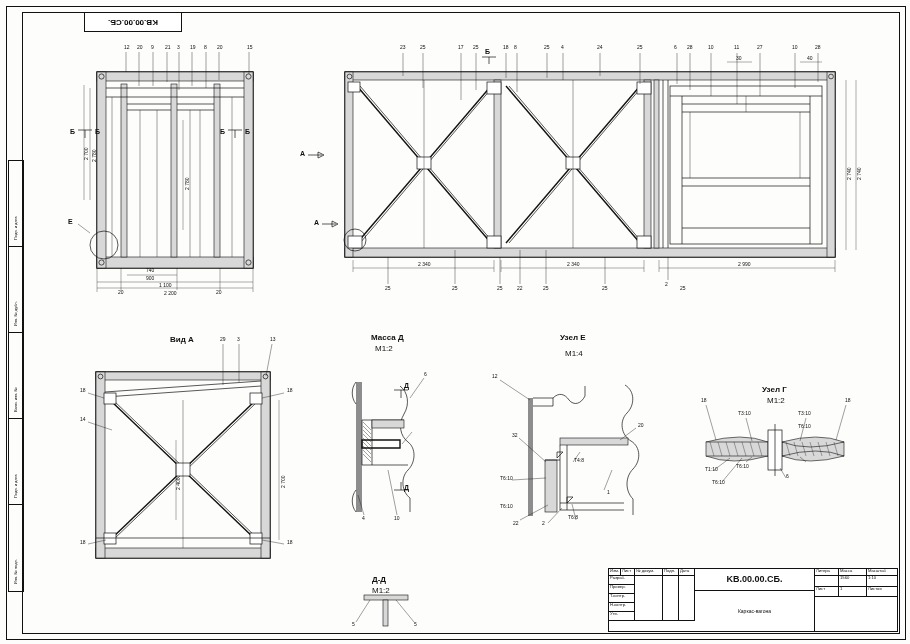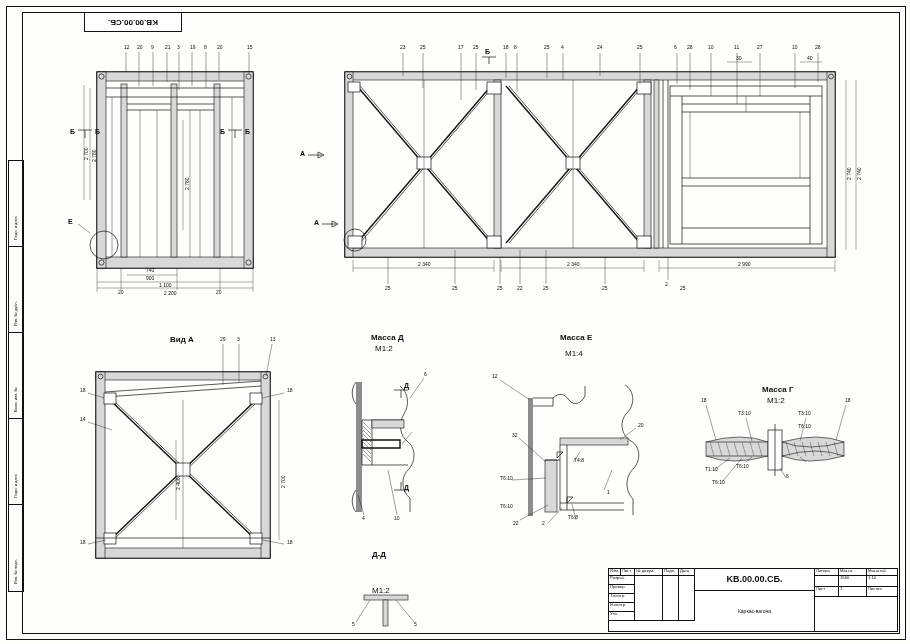--- a/index.html
+++ b/index.html
@@ -461,46 +461,46 @@
   <div class="lbl rot90" style="left:281px;top:488px;">2 700</div>
 
   <div class="lbl t8 b" style="left:371px;top:334px;">Масса Д</div>
   <div class="lbl t8" style="left:375px;top:345px;">М1:2</div>
   <div class="lbl" style="left:424px;top:372px;">6</div>
   <div class="lbl t7 b" style="left:404px;top:382px;">Д</div>
   <div class="lbl t7 b" style="left:404px;top:484px;">Д</div>
   <div class="lbl" style="left:362px;top:516px;">4</div>
   <div class="lbl" style="left:394px;top:516px;">10</div>
 
-  <div class="lbl t8 b" style="left:560px;top:334px;">Масса Е</div>
+  <div class="lbl t8 b" style="left:560px;top:334px;">Узел Е</div>
   <div class="lbl t8" style="left:565px;top:342px;margin-top:8px;">М1:4</div>
   <div class="lbl" style="left:492px;top:374px;">12</div>
   <div class="lbl" style="left:638px;top:423px;">20</div>
   <div class="lbl" style="left:512px;top:433px;">32</div>
   <div class="lbl" style="left:574px;top:458px;">Т4:8</div>
   <div class="lbl" style="left:500px;top:476px;">Т6:10</div>
   <div class="lbl" style="left:500px;top:504px;">Т6:10</div>
   <div class="lbl" style="left:513px;top:521px;">22</div>
   <div class="lbl" style="left:542px;top:521px;">2</div>
   <div class="lbl" style="left:568px;top:515px;">Т6:8</div>
   <div class="lbl" style="left:607px;top:490px;">1</div>
 
-  <div class="lbl t8 b" style="left:762px;top:386px;">Масса Г</div>
+  <div class="lbl t8 b" style="left:762px;top:386px;">Узел Г</div>
   <div class="lbl t8" style="left:767px;top:397px;">М1:2</div>
   <div class="lbl" style="left:701px;top:398px;">18</div>
   <div class="lbl" style="left:845px;top:398px;">18</div>
   <div class="lbl" style="left:738px;top:411px;">Т3:10</div>
   <div class="lbl" style="left:798px;top:411px;">Т3:10</div>
   <div class="lbl" style="left:798px;top:424px;">Т6:10</div>
   <div class="lbl" style="left:736px;top:464px;">Т6:10</div>
   <div class="lbl" style="left:705px;top:467px;">Т1:10</div>
   <div class="lbl" style="left:712px;top:480px;">Т6:10</div>
   <div class="lbl" style="left:786px;top:474px;">6</div>
 
-  <div class="lbl t8 b" style="left:372px;top:551px;text-align:right;">Д-Д</div>
+  <div class="lbl t8 b" style="left:372px;top:576px;text-align:right;">Д-Д</div>
   <div class="lbl t8" style="left:372px;top:587px;">М1:2</div>
   <div class="lbl" style="left:352px;top:622px;">5</div>
   <div class="lbl" style="left:414px;top:622px;">5</div>
 
   <div class="titleblock">
 
     <div class="tb-cell" style="left:0;top:0;width:12px;height:7px;">Изм.</div>
     <div class="tb-cell" style="left:12px;top:0;width:14px;height:7px;">Лист</div>
     <div class="tb-cell" style="left:26px;top:0;width:28px;height:7px;">№ докум.</div>
     <div class="tb-cell" style="left:54px;top:0;width:16px;height:7px;">Подп.</div>

